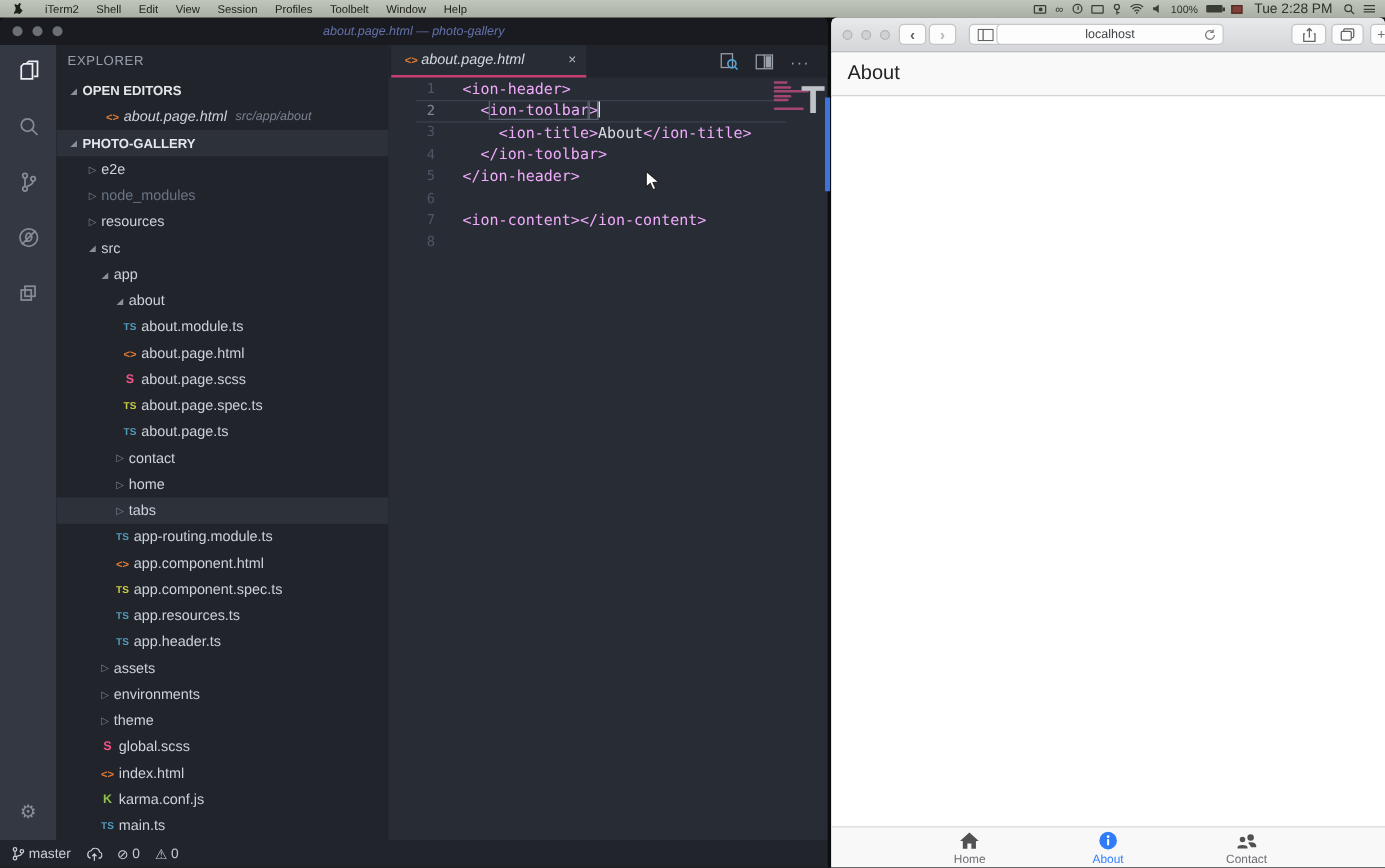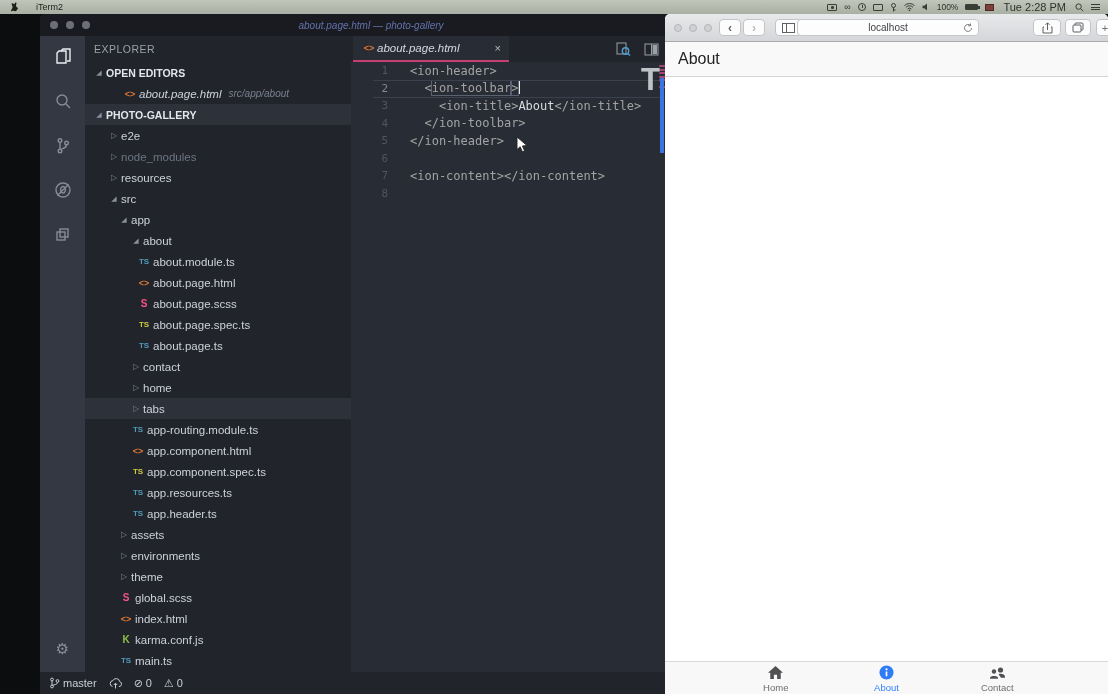--- a/index.html
+++ b/index.html
@@ -26,21 +26,21 @@
   .mi-battpct { font-size:8.5px; }
   .mi-batt { width:13px; height:6px; border:1px solid #3a3d36; border-radius:1px; position:relative; background:#3a3d36; }
   .mi-batt::after { content:""; position:absolute; right:-2.5px; top:1px; width:1.5px; height:2.5px; background:#3a3d36; }
   .mi-flag { width:9px; height:7px; background:#7e4038; border:1px solid #4e2a25; }
   .mi-clocktext { font-size:11px; padding:0 2px; }
   .mi-list { display:inline-flex; flex-direction:column; gap:1.5px; }
   .mi-list i { display:block; width:9px; height:1px; background:#3a3d36; }
 
   
   .vscode { position:absolute; left:0; top:14px; width:662px; height:680px;
-    background:#282c34; border-radius:5px 5px 0 0; overflow:hidden;margin-left:40px; }
+    background:#282c34; border-radius:5px 5px 0 0; overflow:hidden; }
   .vs-titlebar { position:absolute; left:0; top:0; right:0; height:22px; background:#191b20;
     display:flex; align-items:center; justify-content:center; }
   .vs-title { font-size:10px; color:#6472ab; font-style:italic; }
   .traffic { position:absolute; left:10px; top:7px; display:flex; gap:8px; }
   .traffic i { width:8px; height:8px; border-radius:50%; background:#6b6f76; display:block; }
 
   .vs-main { position:absolute; left:0; top:22px; right:0; bottom:22px; display:flex; }
 
   .activitybar { width:45px; background:#333842; position:relative; flex:none; }
   .ab-item { height:44px; display:flex; align-items:center; justify-content:center; color:#868c96; }
@@ -78,21 +78,21 @@
   .ed-actions svg { display:block; }
 
   .code-area { position:absolute; left:0; top:26px; right:0; bottom:0; font-family:"DejaVu Sans Mono", monospace;
     font-size:12px; }
   .cur-line { position:absolute; left:22px; top:17.5px; width:296px; height:18.5px;
     border-top:1px solid #3a404c; border-bottom:1px solid #3a404c; }
   .line { height:17.5px; display:flex; align-items:center; }
   .gut { width:37px; text-align:right; color:#4d5666; font-size:11px; flex:none; }
   .line.cur .gut { color:#7e8896; }
   .txt { margin-left:22px; white-space:pre; color:#d9dce2; }
-  .tg { color:#a3a3a3; }
+  .tg { color:#f0abfc; }
   .boxed { outline:1px solid #5a6272; }
   .caret { display:inline-block; width:1.5px; height:13px; background:#e9e9e9; vertical-align:-2px; }
   .minimap { position:absolute; right:13px; top:3px; width:30px; }
   .minimap i { display:block; height:2px; margin-bottom:1.5px; background:#b84a7f; opacity:.85; border-radius:1px; }
 
   .vs-statusbar { position:absolute; left:0; bottom:0; right:0; height:22px; background:#21252b;
     display:flex; align-items:center; font-size:11px; color:#c9ced6; }
   .st-left { display:flex; align-items:center; gap:12px; padding-left:9px; }
   .st-grp { display:flex; align-items:center; gap:3px;justify-content:flex-end; }
   .st-right { margin-left:auto; display:flex; align-items:center; gap:15px; padding-right:12px; }
@@ -139,20 +139,21 @@
 <body>
 
 <div class="menubar">
   <div class="mb-left">
     <span class="mb-apple">
       <svg width="9" height="10" viewBox="0 0 9 10">
           <path fill="#1d2018" d="M6.3 0.2c.1.6-.2 1.2-.5 1.6-.4.4-1 .8-1.5.7-.1-.6.2-1.2.5-1.5C5.2.5 5.8.2 6.3.2zM8.3 7.2c-.3.7-.5 1-.9 1.6-.6.9-1.4 2-2.4 2-.9 0-1.1-.6-2.3-.6-1.2 0-1.5.6-2.3.6C-.6 10.8.2 9.6.8 8.7 2 6.9 2.1 4.8 1.3 3.7.7 2.9.7 2 .8 1.6c.4-.1 1.2 0 1.9.4.5.3.8.4 1.3.4.4 0 .6-.1 1.2-.4.7-.3 1.5-.5 2.1-.3-.9.5-1.5 1.4-1.4 2.5.1 1.3.9 2.4 2.4 3z" transform="scale(0.85)"></path>
         </svg>
     </span>
     <span class="mb-item app">iTerm2</span>
+    <span id="menu-items"><span class="mb-item">Shell</span><span class="mb-item">Edit</span><span class="mb-item">View</span><span class="mb-item">Session</span><span class="mb-item">Profiles</span><span class="mb-item">Toolbelt</span><span class="mb-item">Window</span><span class="mb-item">Help</span></span>
   </div>
   <div class="mb-right">
     <span class="mi mi-screen"></span>
     <span class="mi mi-inf">∞</span>
     <span class="mi mi-clockicon"></span>
     <span class="mi mi-display"></span>
     <span class="mi">
       <svg width="7" height="9" viewBox="0 0 7 9">
           <circle cx="3.5" cy="2.5" r="2" fill="none" stroke="#3a3d36"></circle>
           <path d="M3.5 4.5 v4 M3.5 7 h2" stroke="#3a3d36" fill="none"></path>

